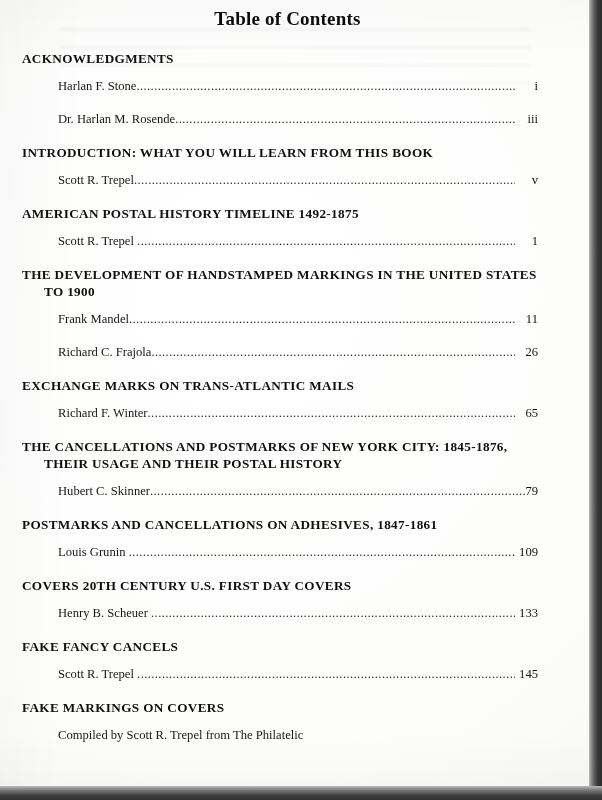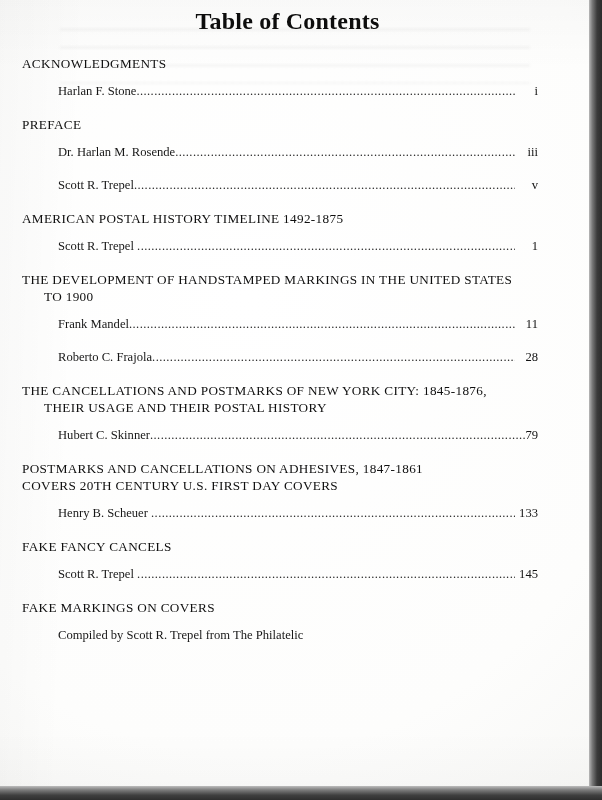--- a/index.html
+++ b/index.html
@@ -80,42 +80,42 @@
   .content {
     position: absolute;
     left: 0; top: 0;
     width: 589px;
     height: 786px;
     color: #131313;
   }
 
   .doc-title {
     text-align: center;
-    font-size: 24px;
+    font-size: 19px;
     font-weight: bold;
     letter-spacing: 0.2px;
     margin: 8px 0 4px 0;
     padding-right: 14px;
     color: #0d0d0d;
   }
 
   .toc {
     margin: 20px 0 0 0;
     padding: 0;
     list-style: none;
   }
 
   .entry {
     margin: 0 0 0 0;
     padding: 0;
   }
 
   .entry-title {
     font-size: 13.2px;
-    font-weight: normal;
+    font-weight: bold;
     letter-spacing: 0.35px;
     color: #0f0f0f;
     margin: 0 0 0 22px;
     padding: 0 24px 0 0;
     text-indent: 0;
     line-height: 17px;
   }
   
   .entry-title.two-line {
     padding-left: 22px;
@@ -195,30 +195,30 @@
           <div class="entry-title">ACKNOWLEDGMENTS</div>
           <div class="entry-author">
             <div class="author-row">
               <span class="author-name">Harlan F. Stone</span>
               <span class="leader"></span>
               <span class="page-num">i</span>
             </div>
           </div>
         </li>
         <li class="entry">
-          <div class="entry-title">PREFACE</div>
           <div class="entry-author">
             <div class="author-row">
               <span class="author-name">Dr. Harlan M. Rosende</span>
               <span class="leader"></span>
               <span class="page-num">iii</span>
             </div>
           </div>
         </li>
         <li class="entry">
+          <div class="entry-title">INTRODUCTION: WHAT YOU WILL LEARN FROM THIS BOOK</div>
           <div class="entry-author">
             <div class="author-row">
               <span class="author-name">Scott R. Trepel</span>
               <span class="leader"></span>
               <span class="page-num">v</span>
             </div>
           </div>
         </li>
         <li class="entry">
           <div class="entry-title">AMERICAN POSTAL HISTORY TIMELINE 1492-1875</div>
@@ -236,40 +236,55 @@
             <div class="author-row">
               <span class="author-name">Frank Mandel</span>
               <span class="leader"></span>
               <span class="page-num">11</span>
             </div>
           </div>
         </li>
         <li class="entry">
           <div class="entry-author">
             <div class="author-row">
-              <span class="author-name">Roberto C. Frajola</span>
-              <span class="leader"></span>
-              <span class="page-num">28</span>
-            </div>
-          </div>
-        </li>
-        <li class="entry">
+              <span class="author-name">Richard C. Frajola</span>
+              <span class="leader"></span>
+              <span class="page-num">26</span>
+            </div>
+          </div>
+        </li>
+        <li class="entry">
+          <div class="entry-title">EXCHANGE MARKS ON TRANS-ATLANTIC MAILS</div>
+          <div class="entry-author">
+            <div class="author-row">
+              <span class="author-name">Richard F. Winter</span>
+              <span class="leader"></span>
+              <span class="page-num">65</span>
+            </div>
+          </div>
         </li>
         <li class="entry">
           <div class="entry-title two-line">THE CANCELLATIONS AND POSTMARKS OF NEW YORK CITY: 1845-1876,<br>THEIR USAGE AND THEIR POSTAL HISTORY</div>
           <div class="entry-author">
             <div class="author-row tight">
               <span class="author-name">Hubert C. Skinner</span>
               <span class="leader"></span>
               <span class="page-num">79</span>
             </div>
           </div>
         </li>
         <li class="entry">
           <div class="entry-title">POSTMARKS AND CANCELLATIONS ON ADHESIVES, 1847-1861</div>
+          <div class="entry-author">
+            <div class="author-row">
+              <span class="author-name">Louis Grunin </span>
+              <span class="leader"></span>
+              <span class="page-num">109</span>
+            </div>
+          </div>
         </li>
         <li class="entry">
           <div class="entry-title">COVERS 20TH CENTURY U.S. FIRST DAY COVERS</div>
           <div class="entry-author">
             <div class="author-row">
               <span class="author-name">Henry B. Scheuer </span>
               <span class="leader"></span>
               <span class="page-num">133</span>
             </div>
           </div>

